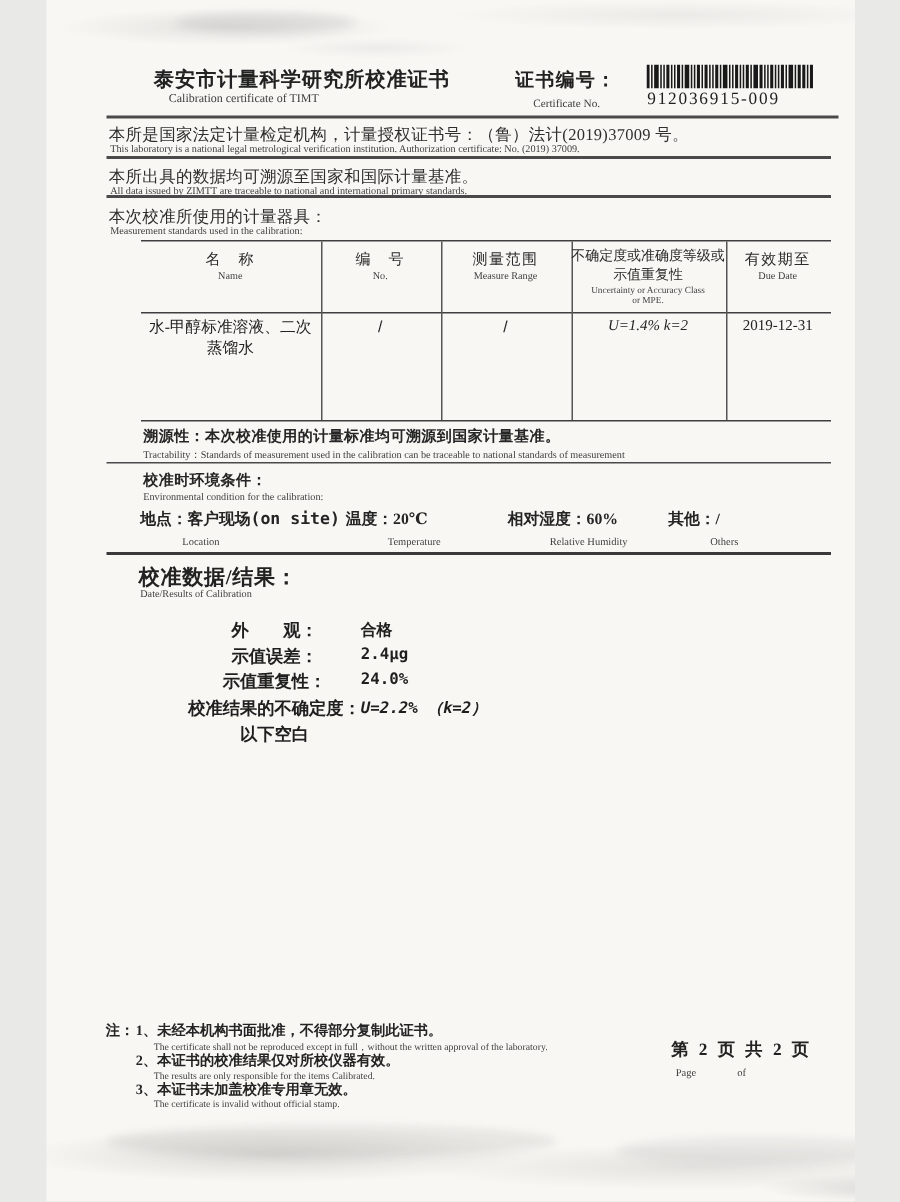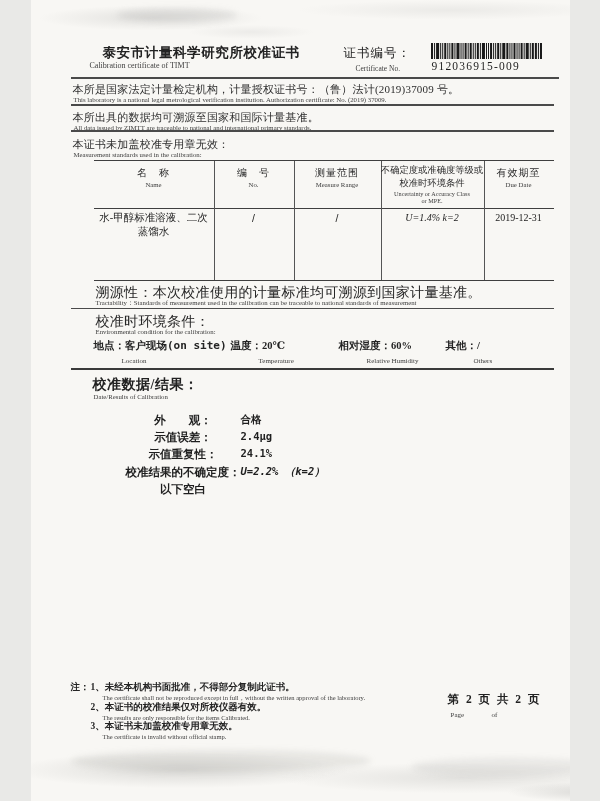--- a/index.html
+++ b/index.html
@@ -15,41 +15,41 @@
       linear-gradient(#f8f7f4,#f8f7f4);
     font-family:"Liberation Sans","DejaVu Sans",sans-serif;
     color:#2b2b2b;
   }
   .abs{position:absolute;white-space:nowrap;}
   .zh{font-family:"Liberation Serif","DejaVu Serif",serif;color:#2e2e2e;}
   .en{font-family:"Liberation Serif","DejaVu Serif",serif;color:#3d3d3d;}
   .hrule{position:absolute;background:#4a4a4a;}
   
   .title-zh{left:72px;top:44px;font-size:13.5px;font-weight:bold;letter-spacing:.6px;color:#222;}
-  .title-en{left:59px;top:61px;font-size:8px;}
-  .certno-zh{left:313px;top:45px;font-size:12.5px;font-weight:normal;letter-spacing:1px;color:#222;text-align:center;}
+  .title-en{left:82px;top:61px;font-size:8px;}
+  .certno-zh{left:313px;top:45px;font-size:12.5px;font-weight:bold;letter-spacing:1px;color:#222;text-align:center;}
   .certno-en{left:325px;top:64px;font-size:7.5px;}
   .barcode{left:400px;top:43px;width:112px;height:16px;}
   .certno-num{left:401px;top:60px;font-size:11.5px;letter-spacing:1.2px;color:#1e1e1e;}
   
   .stmt-zh{font-size:11px;letter-spacing:.2px;}
   .stmt-en{font-size:6.8px;}
   
   .tbl{position:absolute;left:63px;top:160px;width:460px;height:121px;}
   .tbl .h{position:absolute;left:0;width:460px;background:#3f3f3f;}
   .tbl .v{position:absolute;top:1px;height:119px;width:1.2px;background:#555;}
   .cell{position:absolute;text-align:center;}
   .th-zh{font-size:10px;letter-spacing:1px;color:#2a2a2a;display:block;}
   .th-zh.small{font-size:9.3px;letter-spacing:0;}
   .th-en{font-size:6.8px;display:block;margin-top:1px;}
   .th-en.small{font-size:6.2px;margin-top:0;}
   .td-zh{font-size:10.5px;color:#232323;display:block;}
   .sci{font-style:italic;}
   
-  .sec-zh{font-size:14px;font-weight:400;letter-spacing:.3px;color:#262626;text-align:right;}
+  .sec-zh{font-size:10px;font-weight:700;letter-spacing:.3px;color:#262626;text-align:right;}
   .sec-en{font-size:6.8px;}
   .env-item{font-size:10.5px;font-weight:600;color:#242424;}
   .env-val-mono{font-family:"DejaVu Sans Mono","Liberation Mono",monospace;font-weight:700;font-size:11px;}
   .env-en{font-size:7px;padding-left:28px;}
   .res-title{left:62px;top:376px;font-size:14px;font-weight:600;letter-spacing:.5px;color:#222;}
   .res-title-en{left:63px;top:393px;font-size:6.8px;}
   .results{position:absolute;left:95px;top:413px;text-align:center;}
   .res-row{display:flex;height:17.2px;align-items:flex-start;}
   .res-label{font-size:11.5px;font-weight:700;color:#1f1f1f;min-width:115px;white-space:pre;}
   .res-val{font-size:10.5px;font-weight:600;color:#1f1f1f;font-family:"DejaVu Sans Mono","Liberation Mono",monospace;}
@@ -122,21 +122,21 @@
   <div class="hrule" style="left:40px;top:77px;width:488px;height:1.8px;"></div>
 
   <div class="abs stmt-zh zh" style="left:42px;top:82px;">本所是国家法定计量检定机构，计量授权证书号：（鲁）法计(2019)37009 号。</div>
   <div class="abs stmt-en en" style="left:43px;top:96px;">This laboratory is a national legal metrological verification institution. Authorization certificate: No. (2019) 37009.</div>
   <div class="hrule" style="left:40px;top:104px;width:483px;height:1.5px;"></div>
 
   <div class="abs stmt-zh zh" style="left:42px;top:110px;">本所出具的数据均可溯源至国家和国际计量基准。</div>
   <div class="abs stmt-en en" style="left:43px;top:124px;">All data issued by ZIMTT are traceable to national and international primary standards.</div>
   <div class="hrule" style="left:40px;top:130px;width:483px;height:1.8px;"></div>
 
-  <div class="abs stmt-zh zh" style="left:42px;top:137px;">本证书未加盖校准专用章无效：</div>
+  <div class="abs stmt-zh zh" style="left:42px;top:137px;">本次校准所使用的计量器具：</div>
   <div class="abs stmt-en en" style="left:43px;top:151px;">Measurement standards used in the calibration:</div>
 
   <div class="tbl">
     <div class="h" style="top:0;height:1.4px;"></div>
     <div class="h" style="top:48px;height:1.3px;"></div>
     <div class="h" style="top:119.5px;height:1.5px;"></div>
     <div class="v" style="left:120px;"></div>
     <div class="v" style="left:200px;"></div>
     <div class="v" style="left:287px;"></div>
     <div class="v" style="left:390px;"></div>
@@ -148,21 +148,21 @@
     <div class="cell" style="left:120px;width:80px;top:6px;">
       <span class="th-zh zh">编　号</span>
       <span class="th-en en">No.</span>
     </div>
     <div class="cell" style="left:200px;width:87px;top:6px;">
       <span class="th-zh zh">测量范围</span>
       <span class="th-en en">Measure Range</span>
     </div>
     <div class="cell" style="left:287px;width:103px;top:4px;">
       <span class="th-zh zh small">不确定度或准确度等级或</span>
-      <span class="th-zh zh small">校准时环境条件</span>
+      <span class="th-zh zh small">示值重复性</span>
       <span class="th-en en small">Uncertainty or Accuracy Class</span>
       <span class="th-en en small">or MPE.</span>
     </div>
     <div class="cell" style="left:390px;width:70px;top:6px;">
       <span class="th-zh zh">有效期至</span>
       <span class="th-en en">Due Date</span>
     </div>
 
     <div class="cell" style="left:0;width:120px;top:51px;">
       <span class="td-zh zh">水-甲醇标准溶液、二次</span>
@@ -208,21 +208,21 @@
     <div class="res-row">
       <span class="res-label zh">外　　观：</span>
       <span class="res-val zh">合格</span>
     </div>
     <div class="res-row">
       <span class="res-label zh">示值误差：</span>
       <span class="res-val">2.4μg</span>
     </div>
     <div class="res-row">
       <span class="res-label zh">示值重复性：</span>
-      <span class="res-val">24.1%</span>
+      <span class="res-val">24.0%</span>
     </div>
     <div class="res-row">
       <span class="res-label zh">校准结果的不确定度：</span>
       <span class="res-val sci">U=2.2% （k=2）</span>
     </div>
     <div class="res-row">
       <span class="res-label zh">以下空白</span>
     </div>
   </div>
 

